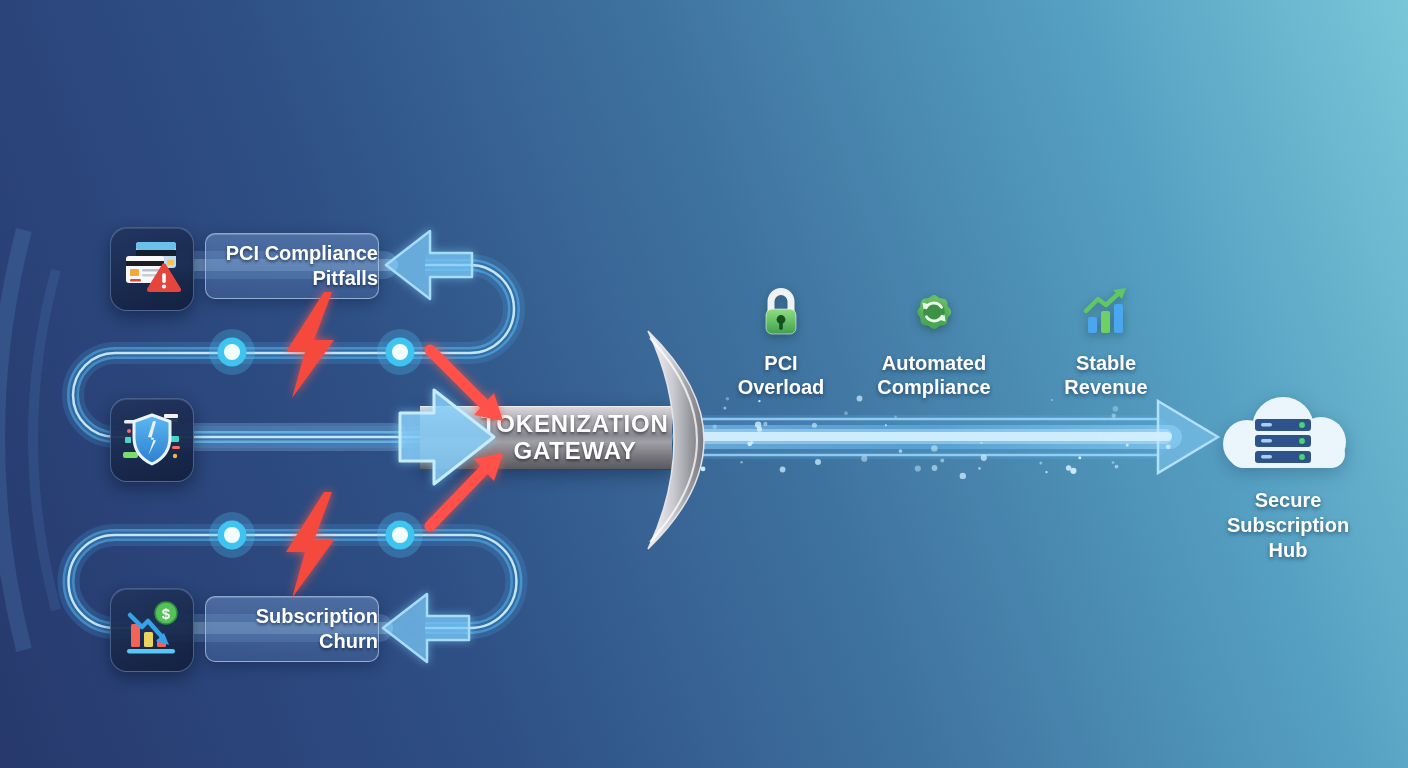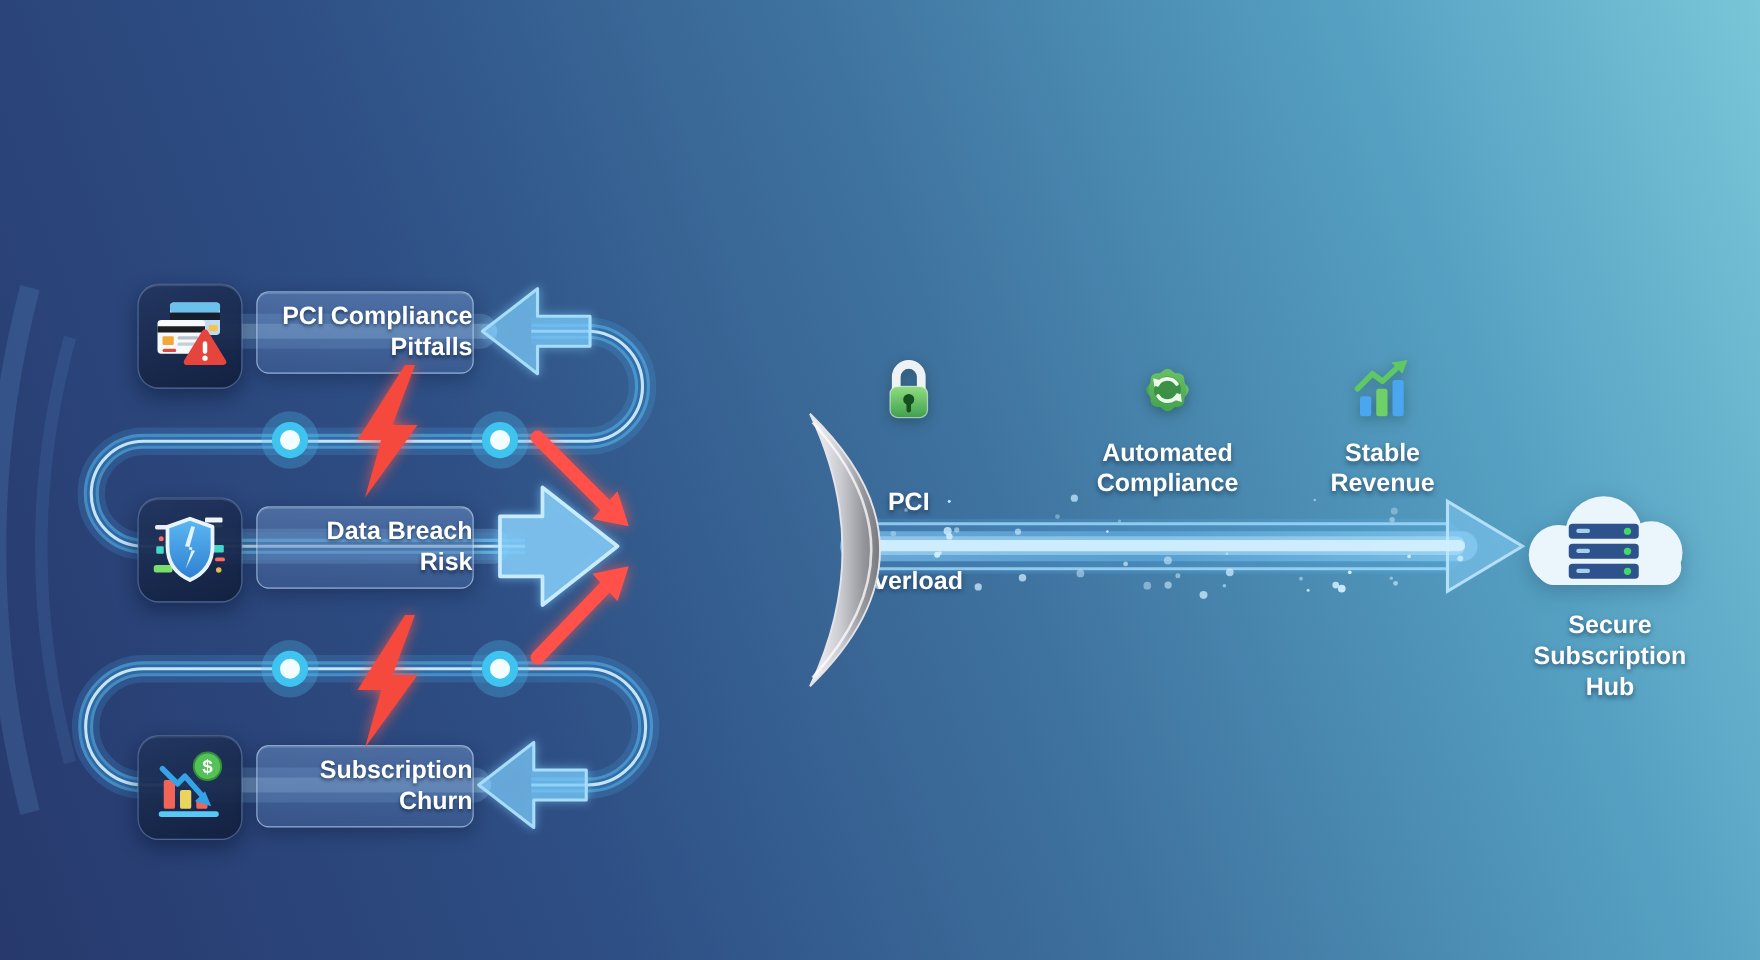--- a/index.html
+++ b/index.html
@@ -213,31 +213,31 @@
       <polygon points="49,47 36,43 44,35" fill="#36a3e8"></polygon>
       <circle cx="46" cy="15" r="11" fill="#55c159" stroke="#2f8f3c" stroke-width="1.5"></circle>
       <text x="46" y="20.5" text-anchor="middle" font-family="Liberation Sans, sans-serif" font-size="15" font-weight="bold" fill="#fff">$</text>
     </svg>
   </div>
 
   <div class="abs pitbox" style="left:205px;top:233px;">
     <span>PCI Compliance</span>
     <span>Pitfalls</span>
   </div>
-  <div class="abs pitbox" style="left:205px;top:405px;">
-    <span>Data Breach</span>
-    <span>Risk</span>
-  </div>
   <div class="abs pitbox" style="left:205px;top:596px;">
     <span>Subscription</span>
     <span>Churn</span>
   </div>
 
-
-  <div class="abs benefit" style="left:642px;top:286px;gap:39px;">
+  <div class="abs" id="gateway">
+    <div>TOKENIZATION</div>
+    <div>GATEWAY</div>
+  </div>
+
+  <div class="abs benefit" style="left:696px;top:286px;">
     <svg class="bicon" width="52" height="52" viewBox="0 0 52 52">
       <defs>
           <linearGradient id="lkG" x1="0" y1="0" x2="0" y2="1">
         <stop offset="0" stop-color="#90de80"></stop>
             <stop offset="1" stop-color="#3fa04f"></stop>
       </linearGradient>
         </defs>
       <path d="M16 26 V15.5 A 10 10 0 0 1 36 15.5 V26" fill="none" stroke="#eef2f5" stroke-width="7" stroke-linecap="round"></path>
       <rect x="11" y="23" width="30" height="25" rx="6" fill="url(#lkG)" stroke="rgba(255,255,255,.55)" stroke-width="1"></rect>
       <circle cx="26" cy="33.5" r="4.4" fill="#17501f"></circle>

